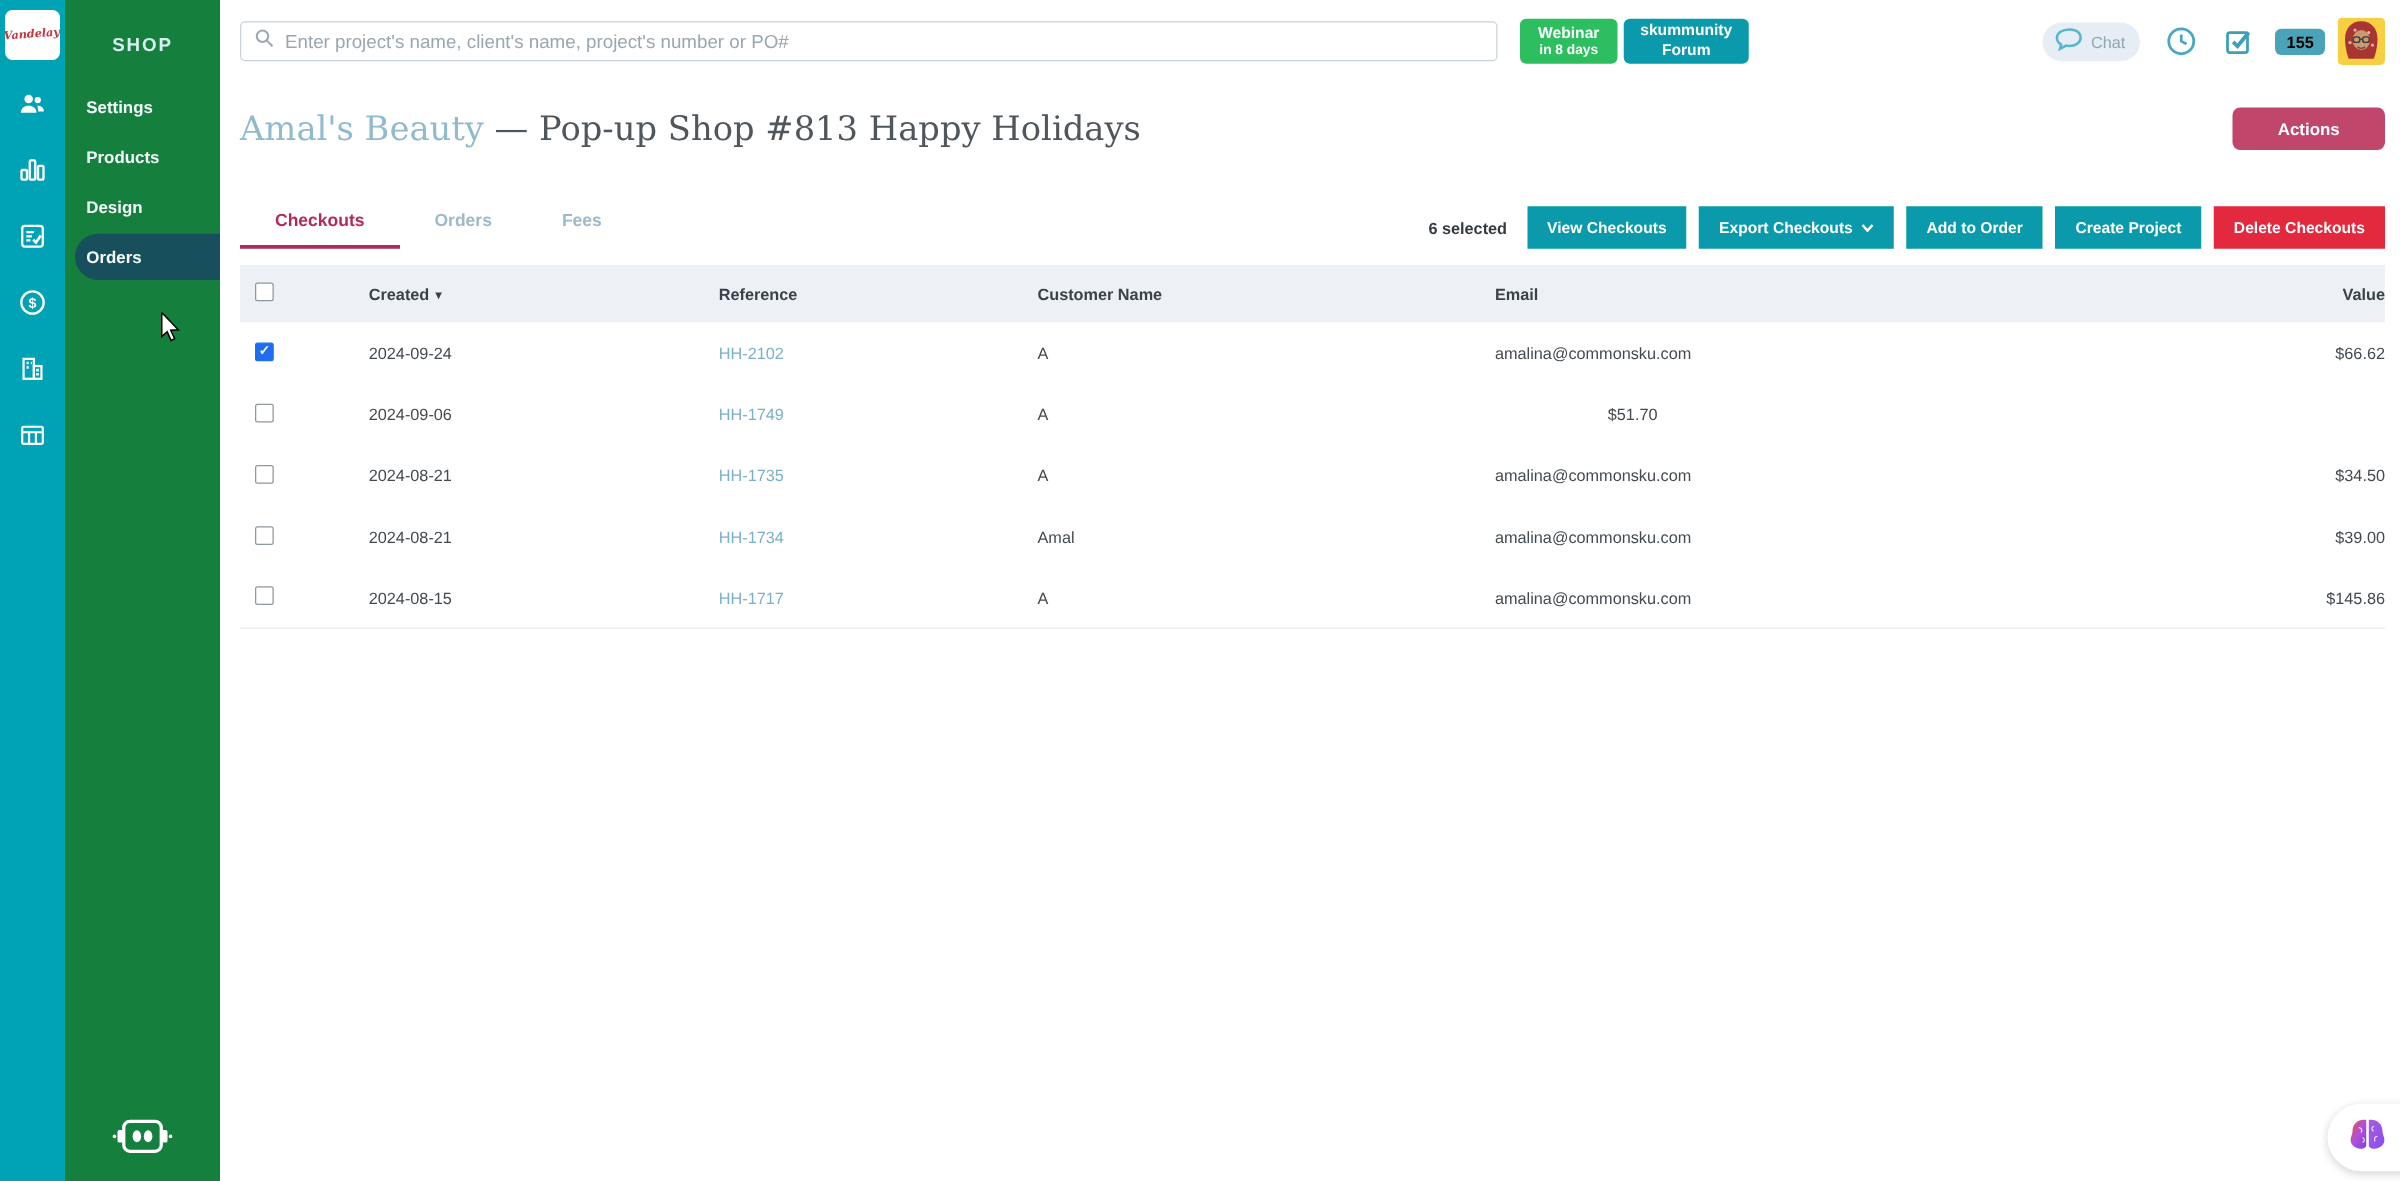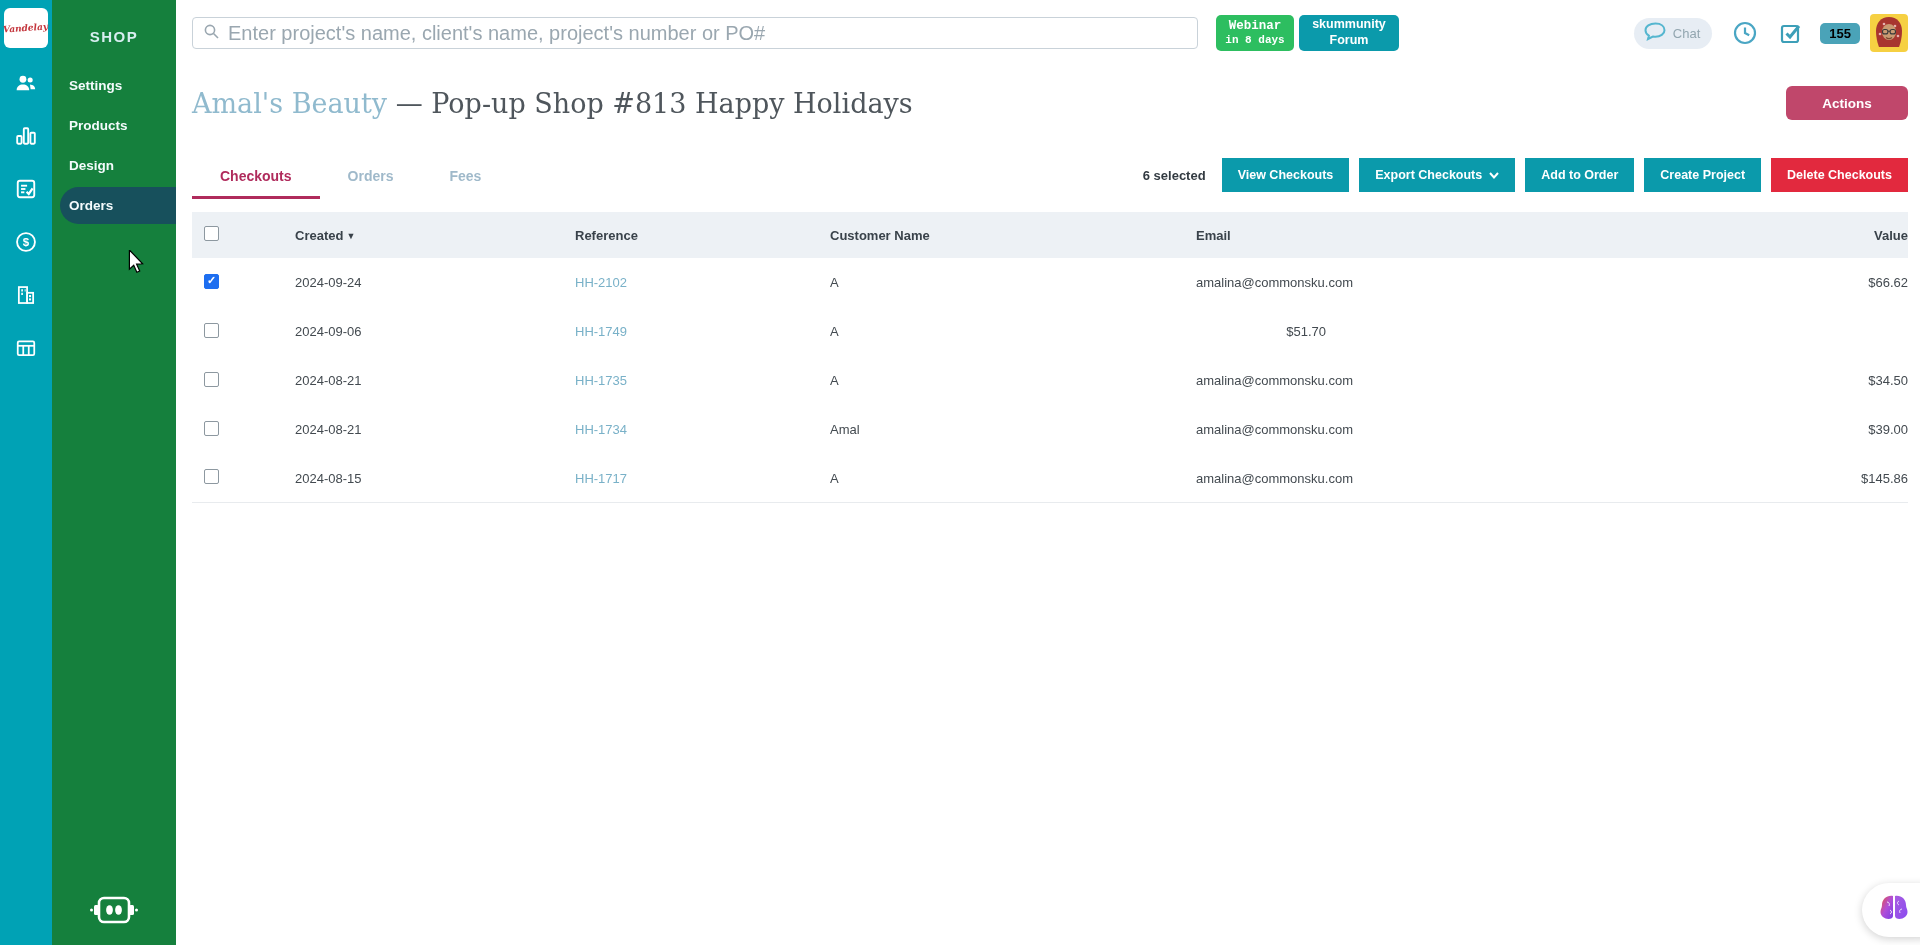--- a/index.html
+++ b/index.html
@@ -26,46 +26,46 @@
     padding:11px 0 11px 17px; margin-bottom:3px; cursor:pointer; text-decoration:none; }
   .nav-item.active { background:#17505c; border-radius:22px 0 0 22px; margin-left:8px; padding-left:9px; }
   .robot { position:absolute; bottom:12px; left:50%; transform:translateX(-50%); cursor:pointer; }
 
   
   .main { flex:1; background:#fff; padding:0 12px 0 16px; position:relative; }
 
   .topbar { display:flex; align-items:center; margin-top:14px; height:38px; }
   .search { width:1006px; height:32px; border:1px solid #c9d2d9; border-radius:4px;
     display:flex; align-items:center; padding-left:10px; background:#fff; }
-  .search input { border:none; outline:none; flex:1; font-size:20px; color:#4a5258;
+  .search input { border:none; outline:none; flex:1; font-size:15px; color:#4a5258;
     margin-left:8px; font-family:"Liberation Sans", sans-serif; background:transparent; }
   .search input::placeholder { color:#9aa7b0; }
   .btn-webinar { width:78px; height:36px; margin-left:18px; background:#2dbe60; border:none;
-    border-radius:5px; color:#fff; cursor:pointer; line-height:1.2; font-family:Liberation Mono, monospace; }
+    border-radius:5px; color:#fff; cursor:pointer; line-height:1.2; font-family:Liberation Sans, sans-serif; }
   .btn-webinar .l1 { display:block; font-weight:bold; font-size:12.5px; }
   .btn-webinar .l2 { display:block; font-size:11px; font-weight:bold; }
   .btn-forum { width:100px; height:36px; margin-left:5px; background:#0b9aab; border:none;
     border-radius:5px; color:#fff; cursor:pointer; line-height:1.25; font-family:"Liberation Sans", sans-serif; }
   .btn-forum span { display:block; font-weight:bold; font-size:12.5px; }
   .chat-pill { margin-left:auto; display:flex; align-items:center; gap:6px; background:#e7edf4;
     border-radius:16px; padding:4px 12px 4px 9px; cursor:pointer; }
   .chat-pill span { color:#93a6b0; font-size:13px; }
   .icon-btn { margin-left:20px; cursor:pointer; display:flex; align-items:center; }
   .count-badge { margin-left:16px; background:#4aa3b8; border-radius:5px; padding:3px 9px;
     color:#000000; font-weight:bold; font-size:13px; cursor:pointer; }
   .avatar { margin-left:10px; width:38px; height:38px; border-radius:4px; overflow:hidden; cursor:pointer; flex:none; }
 
   .title-row { display:flex; align-items:center; margin-top:34px; }
   .page-title { font-family:"DejaVu Serif", serif; font-weight:normal; font-size:27px; color:#4f565c; }
   .page-title .client { color:#90bace; }
   .btn-actions { margin-left:auto; width:122px; height:34px; background:#c0476b; border:none;
     border-radius:6px; color:#fff; font-weight:bold; font-size:13.5px; cursor:pointer;
     font-family:"Liberation Sans", sans-serif; }
 
-  .tabs-row { display:flex; align-items:flex-start; margin-top:38px;gap:11px; }
+  .tabs-row { display:flex; align-items:flex-end; margin-top:38px;gap:11px; }
   .tabs { display:flex; align-self:flex-end; }
   .tab { padding:10px 28px 12px; font-weight:bold; font-size:14px; color:#9fb9ca;
     border-bottom:3px solid transparent; cursor:pointer; }
   .tab.active { color:#b02b5c; border-bottom-color:#b02b5c; }
   .toolbar { margin-left:auto; display:flex; align-items:center; gap:10px; }
   .sel-count { font-weight:bold; font-size:13px; color:#333b42; margin-right:6px; }
   .tbtn { height:34px; border:none; border-radius:0; padding:0 16px; color:#fff;
     font-weight:bold; font-size:12.5px; cursor:pointer; background:#0b9aab;
     font-family:"Liberation Sans", sans-serif; display:flex; align-items:center; gap:7px; }
   .tbtn.danger { background:#e2293e; }

